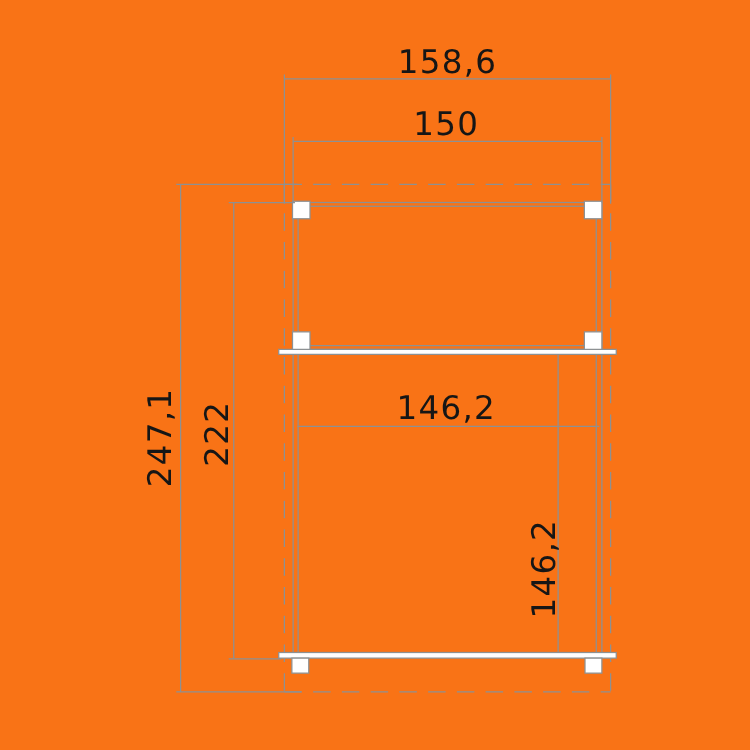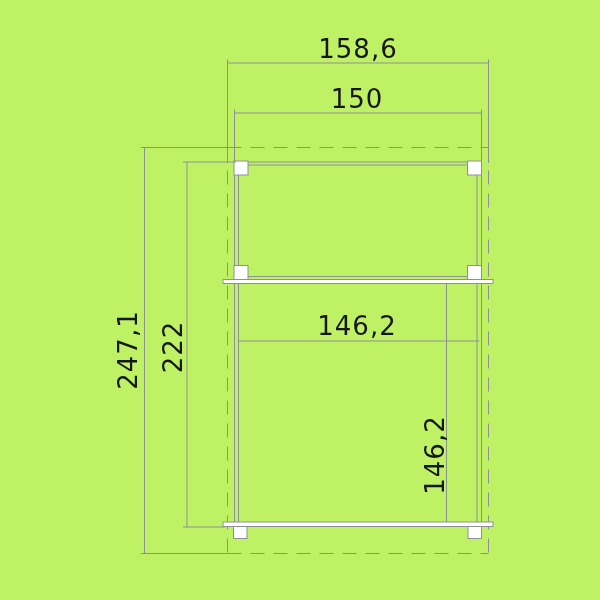--- a/index.html
+++ b/index.html
@@ -1,16 +1,16 @@
 <!DOCTYPE html>
 <html><head>
 <meta charset="utf-8">
 <style>
   html,body{margin:0;padding:0;background:#ffffff;}
-  .stage{position:relative;width:600px;height:600px;background:#bef264;overflow:hidden;
+  .stage{position:relative;width:600px;height:600px;background:#f97316;overflow:hidden;
          font-family:"DejaVu Sans","Liberation Sans",sans-serif;}
   svg text{fill:#161616;font-family:"DejaVu Sans","Liberation Sans",sans-serif;
            font-size:26px;letter-spacing:1px;}
   .thin{stroke:#8d9193;stroke-width:1;fill:none;}
   .thin-dash{stroke:#8d9193;stroke-width:1;fill:none;stroke-dasharray:14 9;}
   .white{fill:#ffffff;stroke:#8d9193;stroke-width:1;}
 </style>
 </head>
 <body>
 

